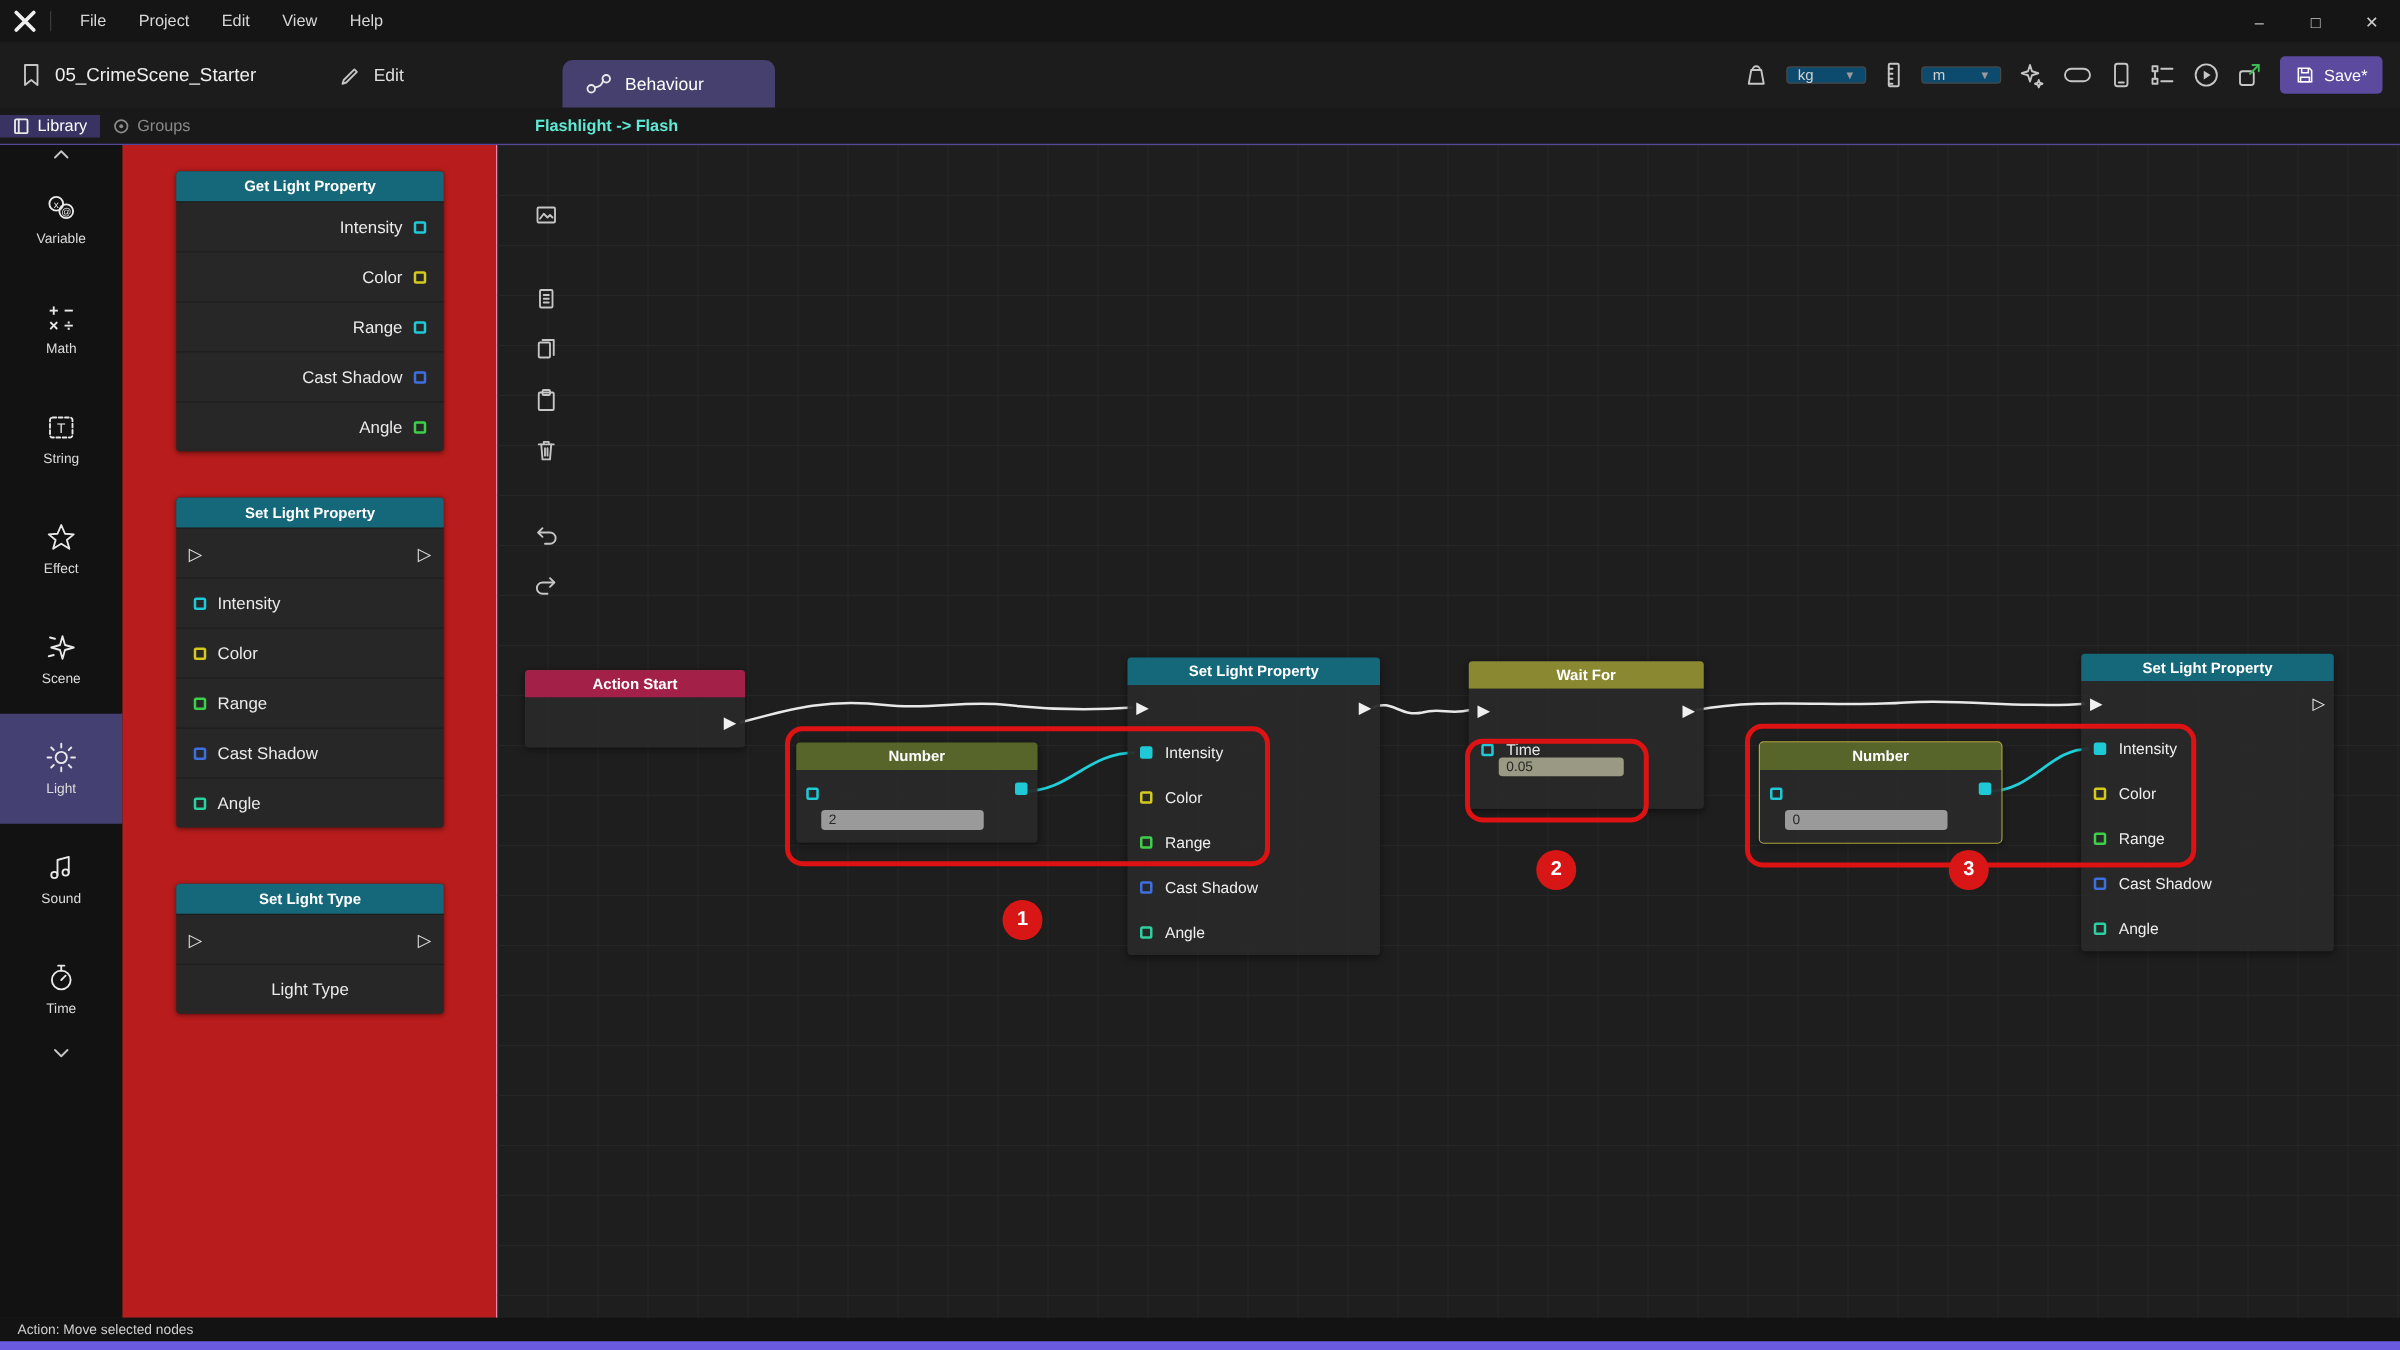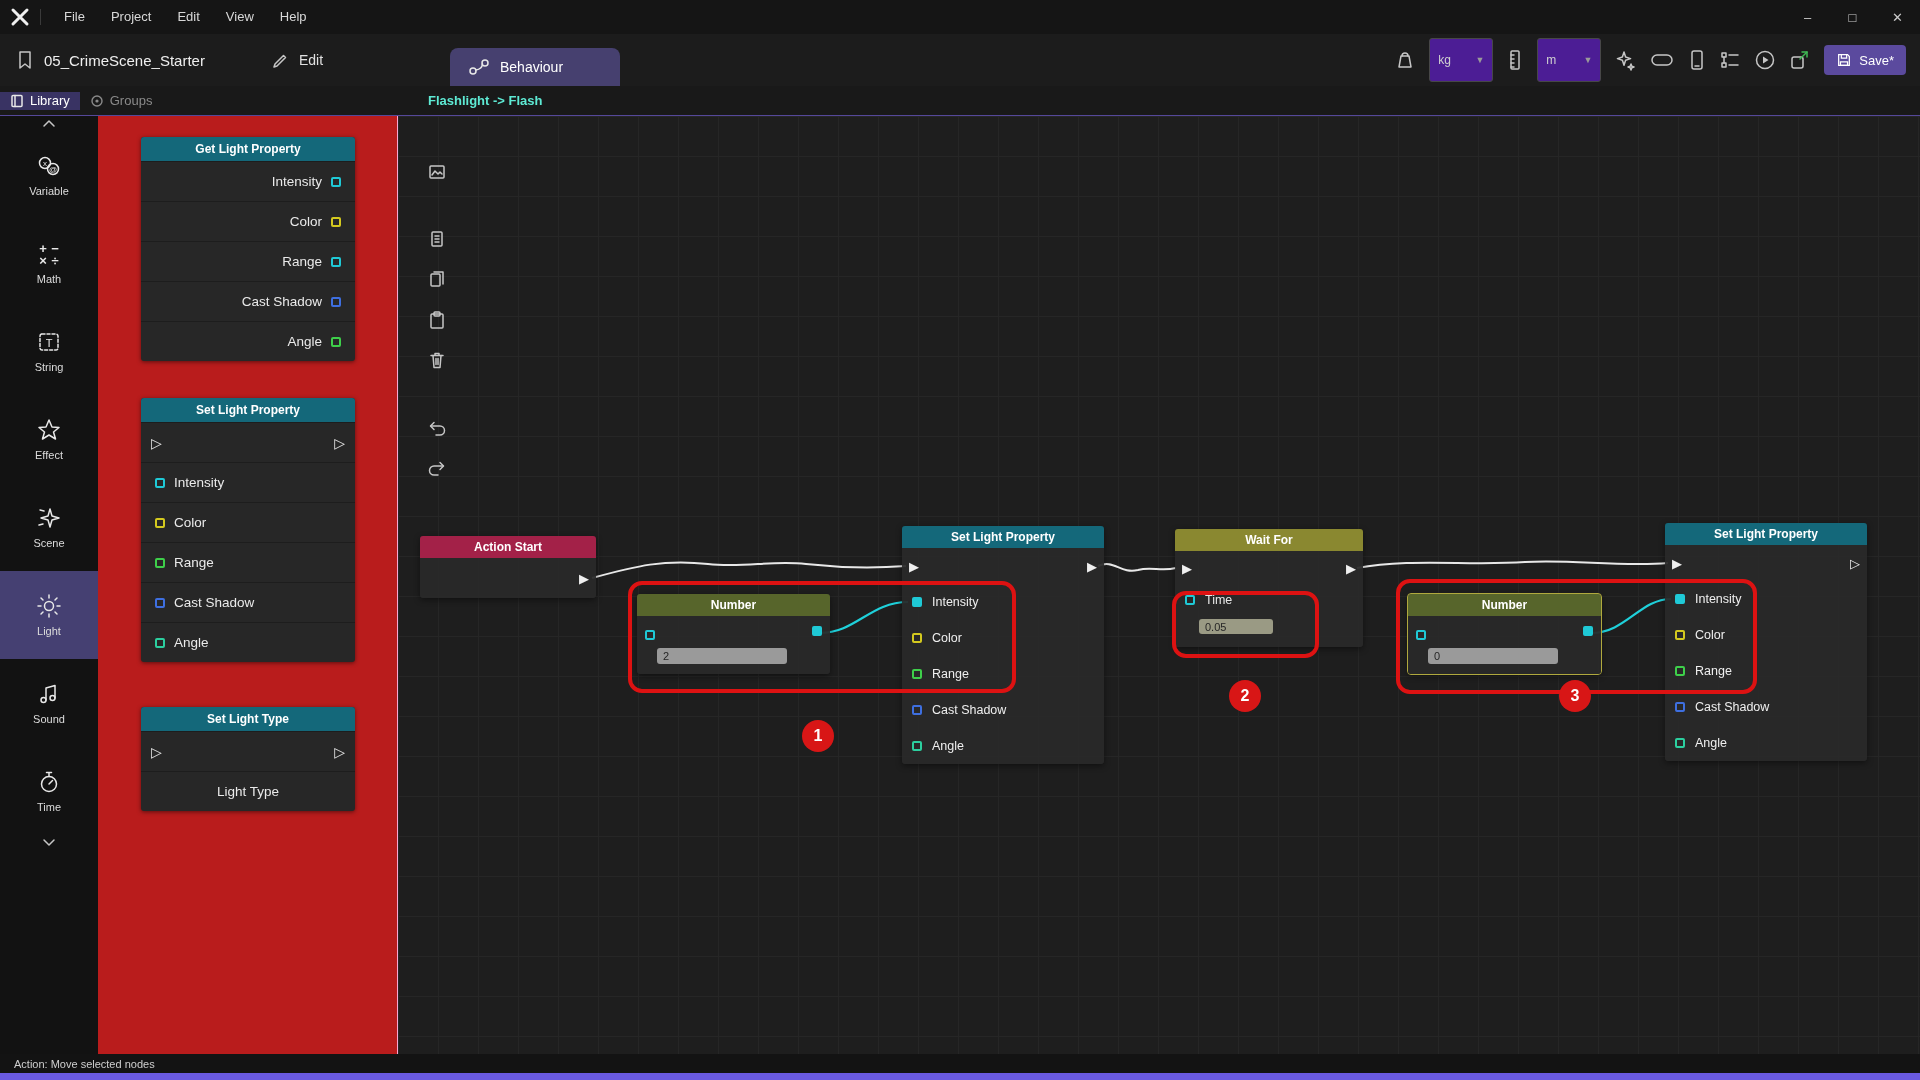--- a/index.html
+++ b/index.html
@@ -18,22 +18,22 @@
 
   
   #topbar { height:52px; background:#1c1c1c; position:relative; flex:none; display:flex; align-items:center; }
   #topbar .proj { display:flex; align-items:center; gap:10px; padding-left:16px; }
   #topbar .proj-title { font-size:15px; color:#efefef; }
   #topbar .edit-group { display:flex; align-items:center; gap:8px; margin-left:66px; font-size:14px; color:#e0e0e0; }
   .tab-behaviour { position:absolute; left:450px; bottom:0; width:170px; height:38px;
     background:#46406f; border-radius:8px 8px 0 0; display:flex; align-items:center; gap:10px;
     padding-left:18px; font-size:14px; color:#ffffff; }
   #topbar-right { position:absolute; right:14px; top:0; height:52px; display:flex; align-items:center; gap:13px; }
-  .unit-select { display:flex; align-items:center; gap:8px; background:#4c1d95; border:1px solid #474747;
-    border-radius:3px; height:44px; padding:0 8px; font-size:12px; color:#d0d0d0; min-width:64px;
+  .unit-select { display:flex; align-items:center; gap:8px; background:#0c4a6e; border:1px solid #474747;
+    border-radius:3px; height:14px; padding:0 8px; font-size:12px; color:#d0d0d0; min-width:64px;
     justify-content:space-between; }
   .unit-select .caret { font-size:9px; color:#9a9a9a; }
   .save-btn { display:flex; align-items:center; gap:7px; background:#5b4a9e; border-radius:4px;
     height:30px; padding:0 12px; font-size:13px; color:#ffffff; }
 
   
   #strip { height:30px; background:#191919; border-bottom:1px solid #55489a; display:flex; align-items:center; flex:none; }
   .strip-tab { display:flex; align-items:center; gap:6px; font-size:13px; padding:0 10px; height:18px; }
   .strip-tab.active { color:#ffffff; background:#393363; }
   .strip-tab.inactive { color:#8a8a8a; }
@@ -504,21 +504,21 @@
         </div>
       </div>
 
       <div class="node" style="left:777px; top:413px; width:188px;">
         <div class="node-header hdr-mustard">Wait For</div>
         <div class="node-body" style="height:96px;">
           <span class="pin in" style="top:17px;">▶</span>
           <span class="pin out" style="top:17px;">▶</span>
           <span class="port" style="position: absolute; left: 10px; top: 44px; border-color: rgb(31, 201, 214);"></span>
           <span style="position:absolute; left:30px; top:42px; font-size:12.5px;">Time</span>
-          <span class="value-field" style="left:24px; top:68px; width:74px; height:15px; background:#9a9a84;">0.05</span>
+          <span class="value-field" style="left:24px; top:55px; width:100px; height:15px; background:#9a9a84;">0.05</span>
         </div>
       </div>
 
       <div class="node selected" style="left:1010px; top:478px; width:193px;">
         <div class="node-header hdr-olive">Number</div>
         <div class="node-body" style="height:58px;">
           <span class="port" style="position: absolute; left: 8px; top: 14px; border-color: rgb(31, 201, 214);"></span>
           <span class="port filled" style="position: absolute; right: 8px; top: 10px; border-color: rgb(31, 201, 214); background: rgb(31, 201, 214);"></span>
           <span class="value-field" style="left:20px; top:32px; width:130px; height:16px;">0</span>
         </div>

